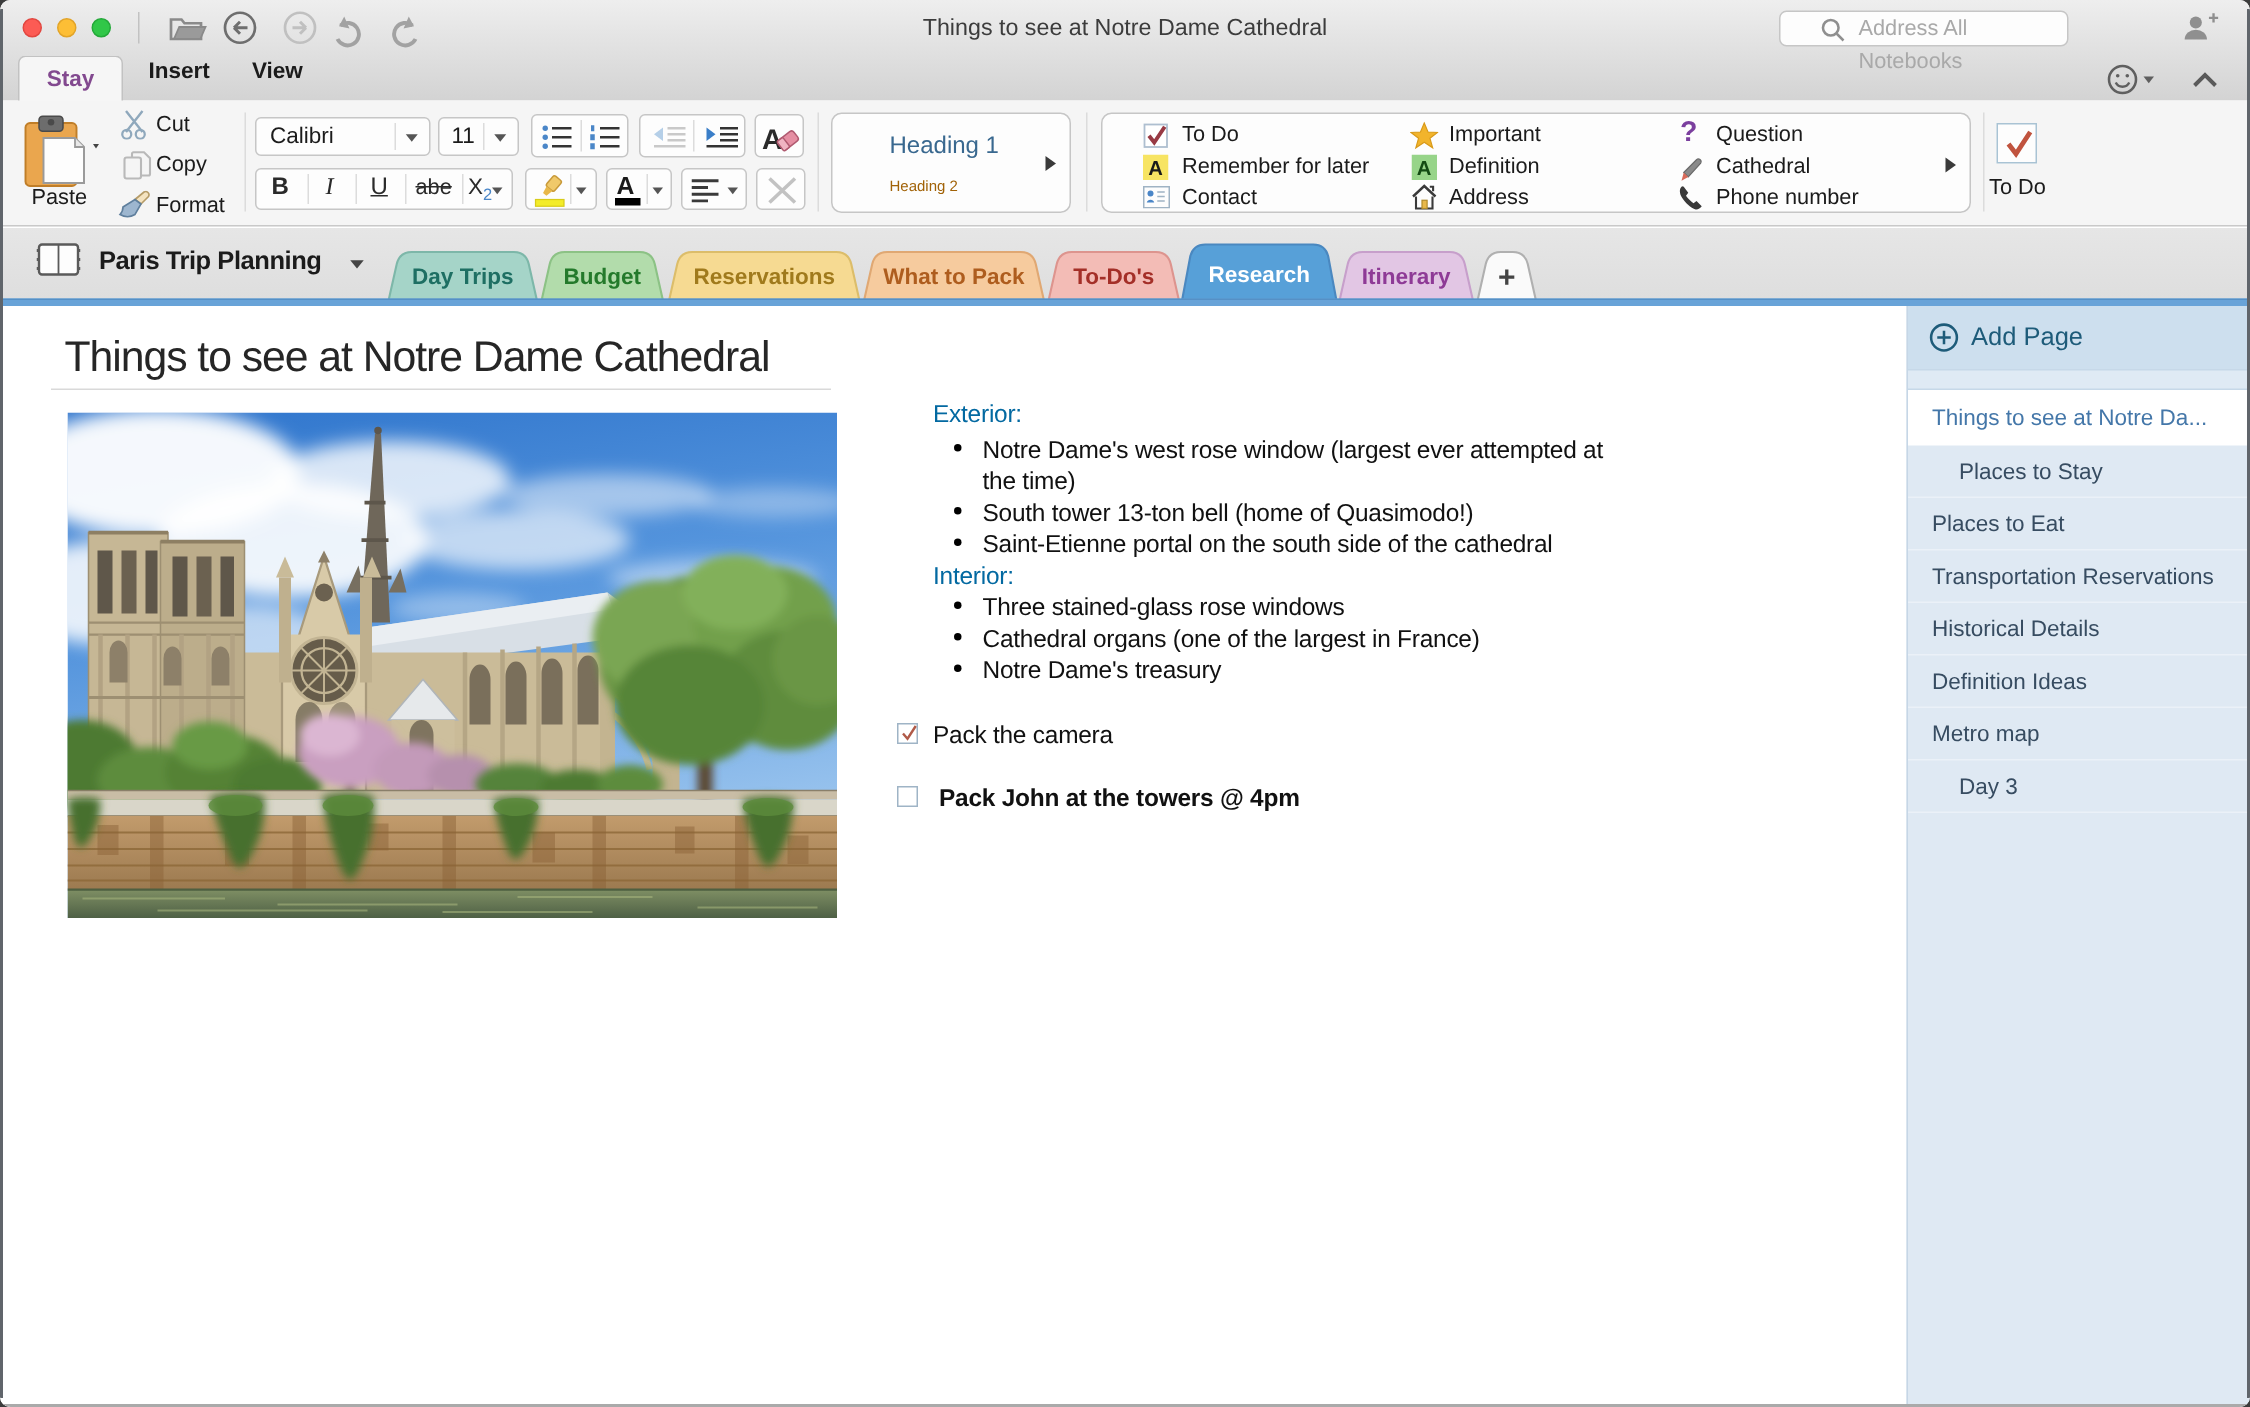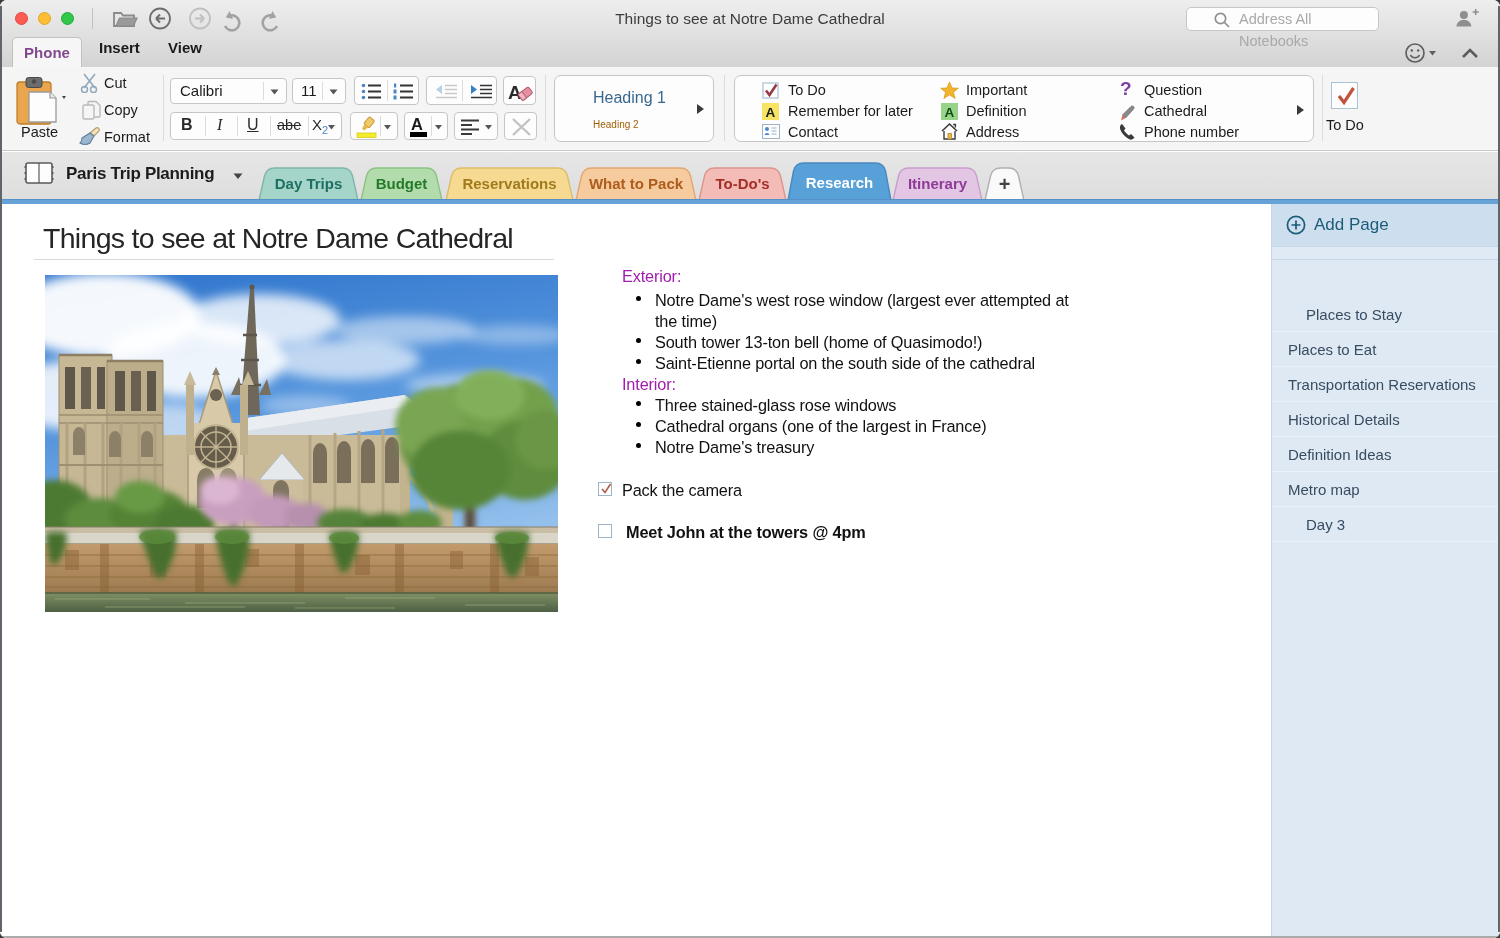--- a/index.html
+++ b/index.html
@@ -20,21 +20,21 @@
   .rlabel{position:absolute;font-size:14.5px;color:#1b1b1b;}
   .btnsep{position:absolute;top:3px;bottom:3px;width:1px;background:#dcdcdc;}
   
   .secbar{position:absolute;left:0;top:152px;width:1500px;height:47px;background:linear-gradient(#e6e6e6,#dedede);}
   .bluebar{position:absolute;left:0;top:199px;width:1500px;height:5px;background:#68a3d8;border-top:1px solid #5590c6;}
   
   .content{position:absolute;left:0;top:204px;width:1271px;height:734px;background:#fff;}
   .ptitle{position:absolute;left:43px;top:222px;font-size:28.5px;letter-spacing:-0.7px;color:#262626;}
   .prule{position:absolute;left:34px;top:259px;width:520px;height:1px;background:#d9d9d9;}
   .body-txt{font-size:16.3px;color:#111;letter-spacing:-0.15px;line-height:21px;}
-  .hblue{color:#a21caf;}
+  .hblue{color:#0369a1;}
   .cb{position:absolute;width:14px;height:14px;border:1px solid #9fb4c6;background:#fff;}
   
   .sidebar{position:absolute;left:1271px;top:204px;width:229px;height:734px;background:#dfe9f3;border-left:1px solid #c6d6e6;}
   .addpage{position:absolute;left:0;top:0;width:229px;height:42px;background:#cddfee;color:#1d5b79;font-size:17px;line-height:42px;}
   .pitem{position:absolute;left:0;width:229px;height:35px;font-size:15px;color:#374c61;line-height:35px;padding-left:16px;border-bottom:1px solid #ebf1f8;white-space:nowrap;overflow:hidden;}
 </style>
 </head>
 <body>
 <div class="window">
 
@@ -64,21 +64,21 @@
     <div class="searchbox">Address All Notebooks</div>
     <svg class="abs" style="left:1213px;top:11px" width="18" height="18" viewBox="0 0 18 18">
       <circle cx="7.5" cy="7.5" r="5.2" fill="none" stroke="#8f8f8f" stroke-width="1.7"></circle>
       <path d="M11.5 11.5 L16 16" stroke="#8f8f8f" stroke-width="1.7"></path>
     </svg>
     <svg class="abs" style="left:1453px;top:8px" width="27" height="21" viewBox="0 0 30 24">
       <circle cx="12" cy="8" r="4.6" fill="#8f8f8f"></circle>
       <path d="M3.5 21 a8.5 7.5 0 0 1 17 0 Z" fill="#8f8f8f"></path>
       <path d="M22 4.5 h7 M25.5 1 v7" stroke="#8f8f8f" stroke-width="1.8"></path>
     </svg>
-    <div class="hometab">Phone</div>
+    <div class="hometab">Stay</div>
     <div class="rtab" style="left:99px;">Insert</div>
     <div class="rtab" style="left:168px;">View</div>
     <svg class="abs" style="left:1403px;top:42px" width="80" height="22" viewBox="0 0 80 22">
       <circle cx="12" cy="11" r="9" fill="none" stroke="#5f5f5f" stroke-width="1.7"></circle>
       <circle cx="8.8" cy="8.5" r="1.2" fill="#5f5f5f"></circle>
       <circle cx="15.2" cy="8.5" r="1.2" fill="#5f5f5f"></circle>
       <path d="M7.5 13 a5 5 0 0 0 9 0" fill="none" stroke="#5f5f5f" stroke-width="1.6"></path>
       <path d="M26 9 l3.5 4.5 l3.5 -4.5 Z" fill="#5f5f5f"></path>
       <path d="M60 15 l7 -7 l7 7" fill="none" stroke="#5a5a5a" stroke-width="2.6"></path>
     </svg>
@@ -518,31 +518,32 @@
     <div class="abs" style="left:636px;top:422px;width:5px;height:5px;border-radius:50%;background:#000;"></div>
     <div class="abs" style="left:636px;top:443px;width:5px;height:5px;border-radius:50%;background:#000;"></div>
 
     <div class="cb" style="left:598px;top:482px;">
       <svg width="15" height="14" viewBox="0 0 15 14" style="position:absolute;left:0;top:-1px;">
         <path d="M3 7 L6 10.5 L11.5 2" stroke="#b05a48" stroke-width="1.6" fill="none"></path>
       </svg>
     </div>
     <div class="abs body-txt" style="left:622px;top:480px;">Pack the camera</div>
     <div class="cb" style="left:598px;top:524px;"></div>
-    <div class="abs body-txt" style="left:626px;top:522px;font-weight:bold;">Meet John at the towers @ 4pm</div>
+    <div class="abs body-txt" style="left:626px;top:522px;font-weight:bold;">Pack John at the towers @ 4pm</div>
 
   <div class="sidebar">
     <div class="addpage">
       <svg style="position:absolute;left:14px;top:11px" width="20" height="20" viewBox="0 0 20 20">
         <circle cx="10" cy="10" r="8.6" fill="none" stroke="#1d5b79" stroke-width="1.7"></circle>
         <path d="M10 5.5 V14.5 M5.5 10 H14.5" stroke="#1d5b79" stroke-width="1.7"></path>
       </svg>
       <span style="margin-left:42px;">Add Page</span>
     </div>
     <div class="abs" style="left:0;top:42px;width:229px;height:14px;background:#dfeaf4;border-top:1px solid #c6d8e8;border-bottom:1px solid #c6d8e8;"></div>
+    <div class="pitem" style="top:56px;background:#fff;color:#4477a9;border-bottom:none;height:37px;line-height:37px;">Things to see at Notre Da...</div>
     <div class="pitem" style="top:93px;padding-left:34px;">Places to Stay</div>
     <div class="pitem" style="top:128px;">Places to Eat</div>
     <div class="pitem" style="top:163px;">Transportation Reservations</div>
     <div class="pitem" style="top:198px;">Historical Details</div>
     <div class="pitem" style="top:233px;">Definition Ideas</div>
     <div class="pitem" style="top:268px;">Metro map</div>
     <div class="pitem" style="top:303px;padding-left:34px;">Day 3</div>
   </div>
   <div class="abs" style="left:0;top:6px;width:2px;height:926px;background:#60656b;"></div>
   <div class="abs" style="left:1498px;top:6px;width:2px;height:926px;background:#60656b;"></div>

